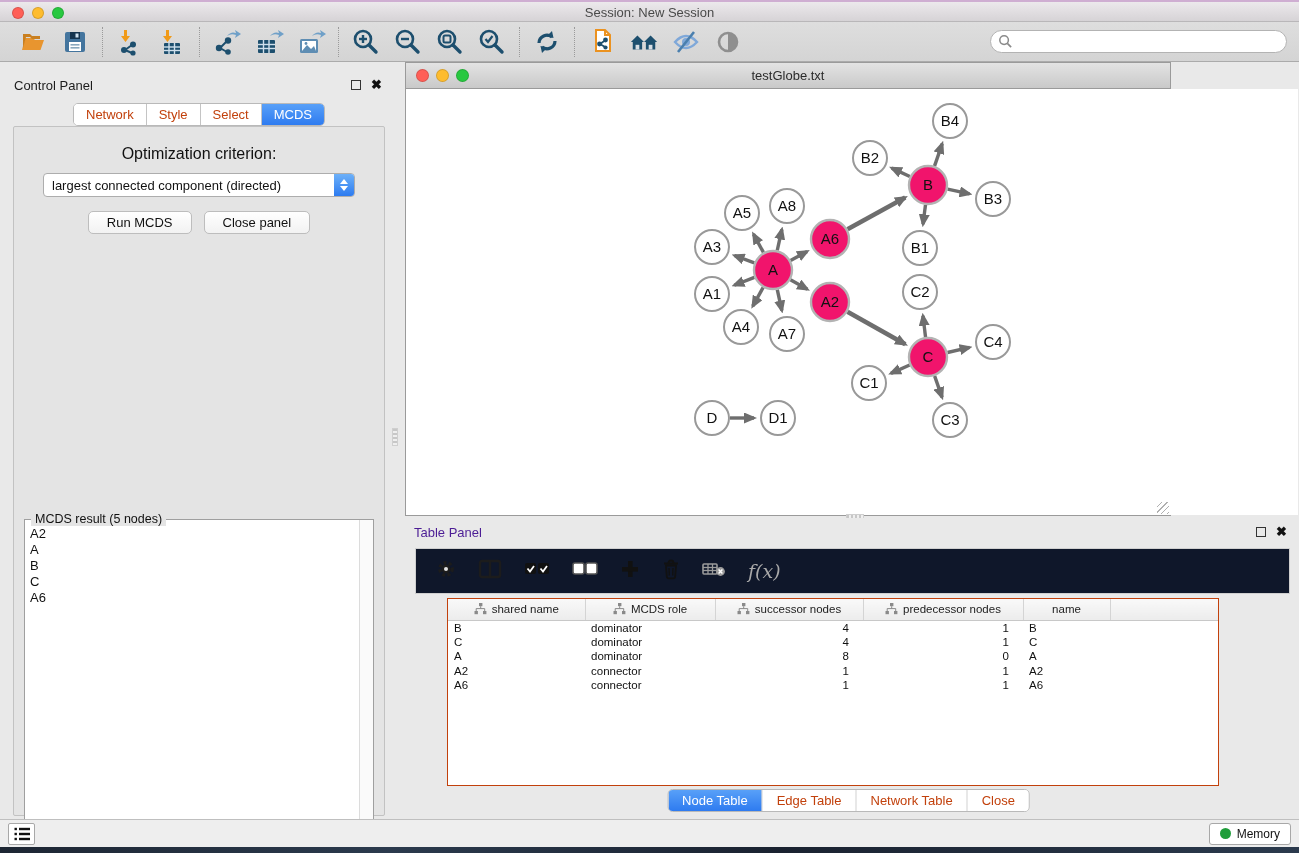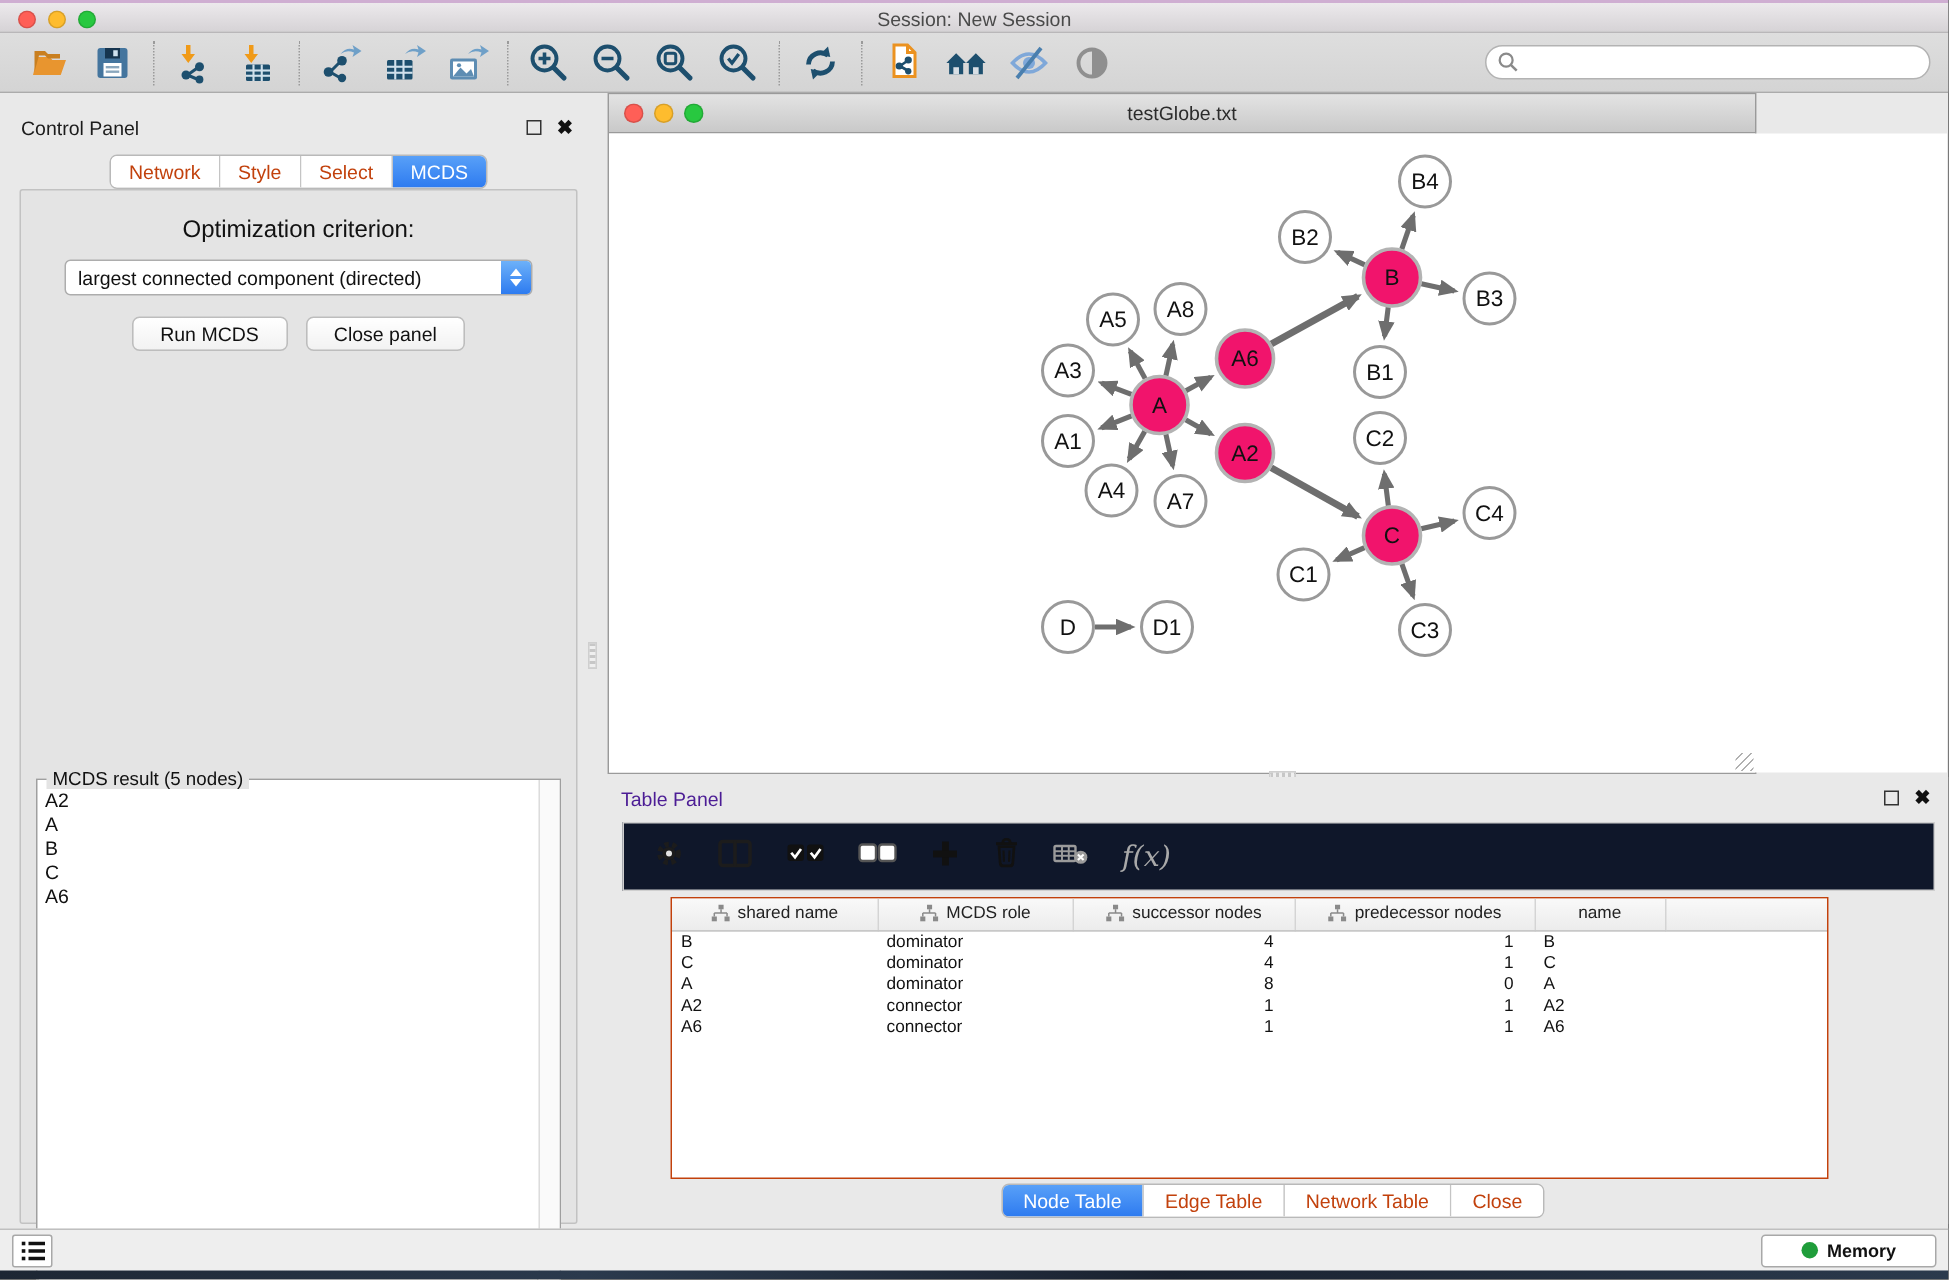--- a/index.html
+++ b/index.html
@@ -91,21 +91,21 @@
   .datatable td.num{text-align:right;padding-right:14px;}
   #table-tabs{position:absolute;left:50%;transform:translateX(-50%);top:271px;}
   #table-tabs .seg-btn{padding:3px 14px;}
 
   
   .statusbar{position:absolute;left:0;top:819px;width:1299px;height:28px;background:#eeeeee;
     border-top:1px solid #bfbfbf;display:flex;align-items:center;padding:0 8px;}
   .sq-btn{width:27px;height:22px;background:#fff;border:1px solid #a8a8a8;border-radius:2px;
     display:flex;align-items:center;justify-content:center;}
   .memory-btn{margin-left:auto;height:22px;background:#fff;border:1px solid #a8a8a8;border-radius:3px;
-    display:flex;align-items:center;gap:6px;padding:0 26px;font-size:12px;color:#111;font-weight:bold;}
+    display:flex;align-items:center;gap:6px;padding:0 10px;font-size:12px;color:#111;}
   .memdot{width:11px;height:11px;border-radius:50%;background:#1f9d3a;}
   .desktop-strip{position:absolute;left:0;top:847px;width:1299px;height:6px;
     background:linear-gradient(90deg,#1d2633,#2b3a4d 30%,#1a2230 60%,#2b3a4d);}
 </style>
 </head>
 <body>
 
 <div id="app">
 
   <div class="titlebar">

